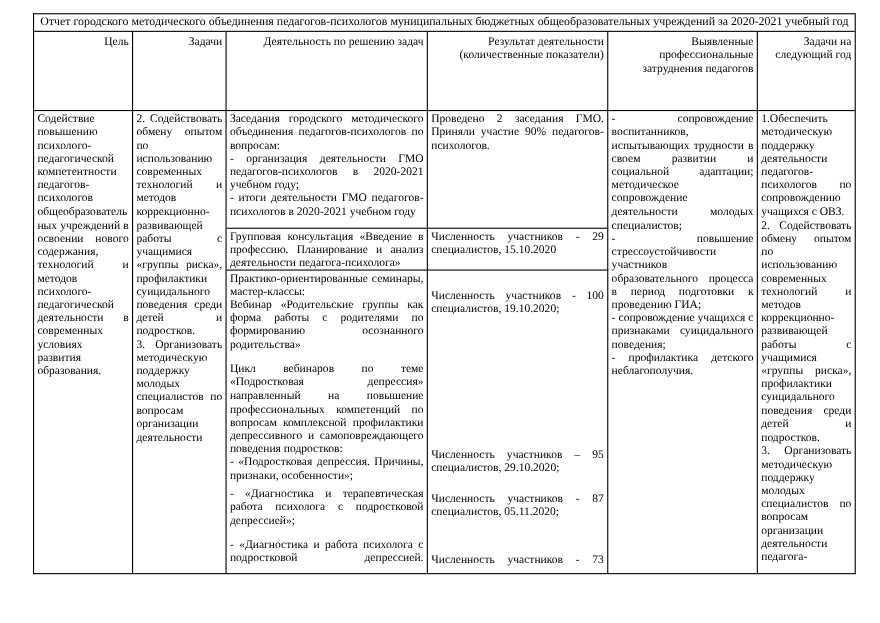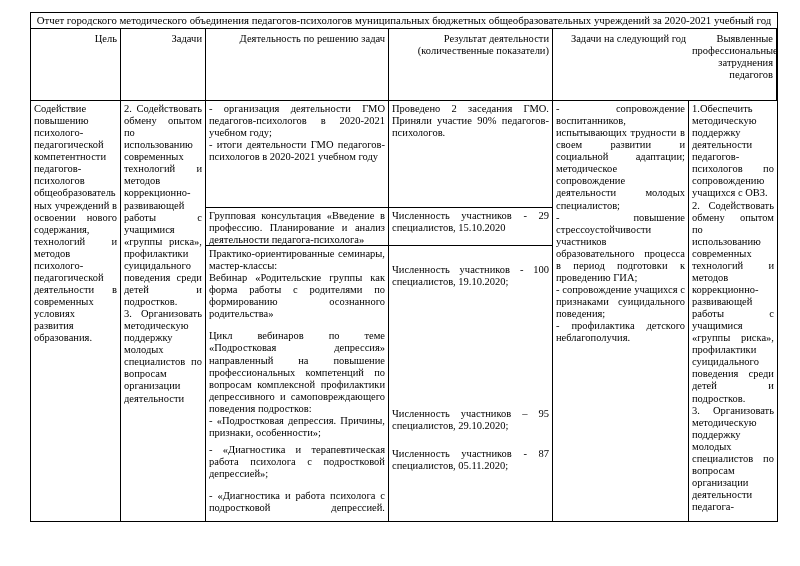--- a/index.html
+++ b/index.html
@@ -83,36 +83,37 @@
 <div class="page">
   <div class="doc-table">
 
     <div class="title-row">Отчет городского методического объединения педагогов-психологов муниципальных бюджетных общеобразовательных учреждений за 2020-2021 учебный год</div>
 
     <div class="header-row">
       <div class="header-cell">Цель</div>
       <div class="header-cell">Задачи</div>
       <div class="header-cell">Деятельность по решению задач</div>
       <div class="header-cell">Результат деятельности (количественные показатели)</div>
+      <div class="header-cell">Выявленные профессиональные затруднения педагогов</div>
       <div class="header-cell last">Задачи на следующий год</div>
-      <div class="header-cell">Выявленные профессиональные затруднения педагогов</div>
     </div>
 
     <div class="body-row">
 
       <div class="cell span-rows" style="grid-column:1">
         <p>Содействие повышению психолого-педагогической компетентности педагогов-психологов общеобразовательных учреждений в освоении нового содержания, технологий и методов психолого-педагогической деятельности в современных условиях развития образования.</p>
       </div>
 
       <div class="cell span-rows" style="grid-column:2">
         <p>2. Содействовать обмену опытом по использованию современных технологий и методов коррекционно-развивающей работы с учащимися «группы риска», профилактики суицидального поведения среди детей и подростков.</p>
         <p>3. Организовать методическую поддержку молодых специалистов по вопросам организации деятельности</p>
       </div>
 
       <div class="cell col3 r1">
+        <p>Заседания городского методического объединения педагогов-психологов по вопросам:</p>
         <p>- организация деятельности ГМО педагогов-психологов в 2020-2021 учебном году;</p>
         <p>- итоги деятельности ГМО педагогов-психологов в 2020-2021 учебном году</p>
       </div>
       <div class="cell col3 r2">
         <p>Групповая консультация «Введение в профессию. Планирование и анализ деятельности педагога-психолога»</p>
       </div>
       <div class="cell col3 r3">
         <p>Практико-ориентированные семинары, мастер-классы:</p>
         <p>Вебинар «Родительские группы как форма работы с родителями по формированию осознанного родительства»</p>
         <p class="mt10">Цикл вебинаров по теме «Подростковая депрессия» направленный на повышение профессиональных компетенций по вопросам комплексной профилактики депрессивного и самоповреждающего поведения подростков:</p>
@@ -124,20 +125,21 @@
       <div class="cell col4 r1">
         <p>Проведено 2 заседания ГМО. Приняли участие 90% педагогов-психологов.</p>
       </div>
       <div class="cell col4 r2">
         <p>Численность участников - 29 специалистов, 15.10.2020</p>
       </div>
       <div class="cell col4 r3">
         <p class="mt16">Численность участников - 100 специалистов, 19.10.2020;</p>
         <p class="mt120">Численность участников – 95 специалистов, 29.10.2020;</p>
         <p class="mt16">Численность участников - 87 специалистов, 05.11.2020;</p>
+        <p class="mt32 stretch">Численность участников - 73</p>
       </div>
 
       <div class="cell span-rows" style="grid-column:5">
         <p>- сопровождение воспитанников, испытывающих трудности в своем развитии и социальной адаптации; методическое сопровождение деятельности молодых специалистов;</p>
         <p>- повышение стрессоустойчивости участников образовательного процесса в период подготовки к проведению ГИА;</p>
         <p>- сопровождение учащихся с признаками суицидального поведения;</p>
         <p>- профилактика детского неблагополучия.</p>
       </div>
 
       <div class="cell span-rows last" style="grid-column:6">

